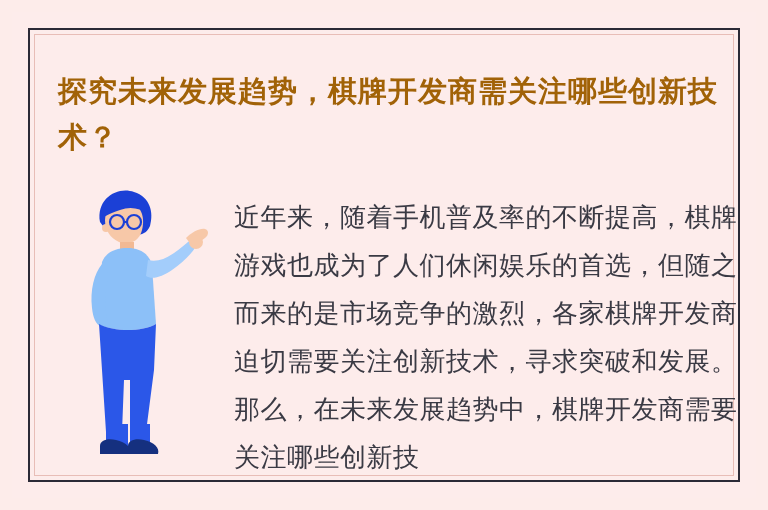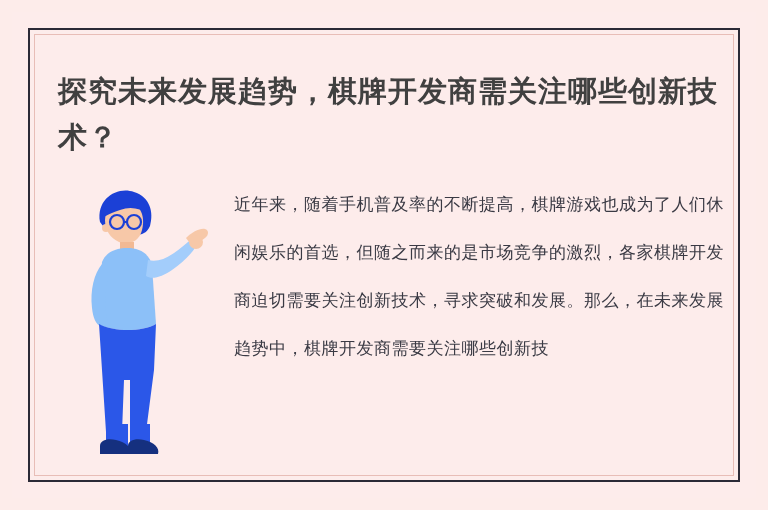--- a/index.html
+++ b/index.html
@@ -40,31 +40,31 @@
     border: 1px solid #e8bdb7;
     box-sizing: border-box;
   }
   .title {
     position: absolute;
     left: 46px;
     top: 56px;
     width: 690px;
     font-size: 29px;
     line-height: 46px;
-    color: #404040;
+    color: #a16207;
     font-weight: 600;
     letter-spacing: 1px;
     font-family: "Liberation Serif", serif;
   }
   .body-text {
     position: absolute;
     left: 222px;
-    top: 169px;
+    top: 182px;
     width: 504px;
-    font-size: 17px;
+    font-size: 26px;
     line-height: 48px;
     color: #3a3a44;
     letter-spacing: 0.5px;
     font-family: "Liberation Serif", serif;
   }
   
   .illustration {
     position: absolute;
     left: 60px;
     top: 172px;

